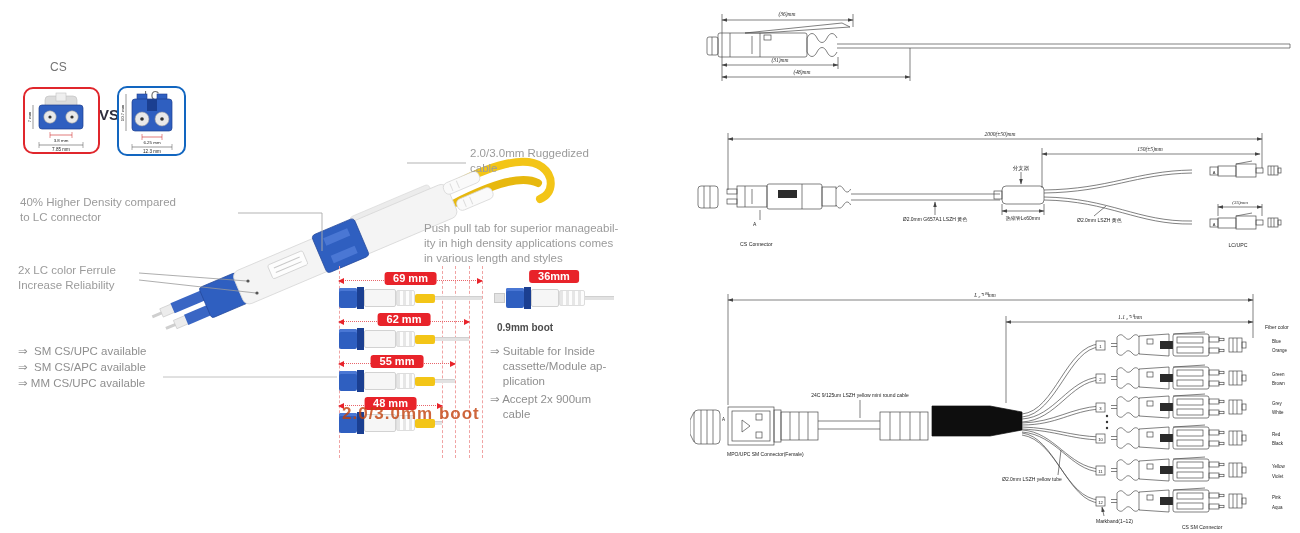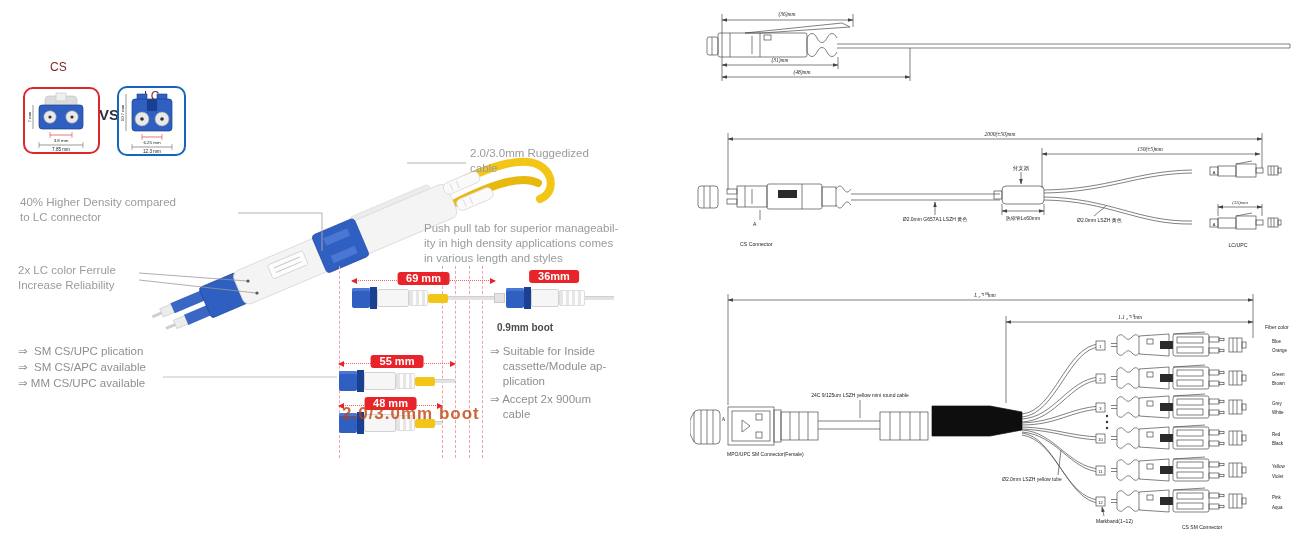--- a/index.html
+++ b/index.html
@@ -1,19 +1,19 @@
 <!DOCTYPE html>
 <html><head>
 <meta charset="utf-8">
 <style>
   html,body{margin:0;padding:0;background:#fff;}
   .canvas{position:relative;width:1300px;height:533px;background:#fff;overflow:hidden;
           font-family:"Liberation Sans",sans-serif;color:#9a9a9a;}
   .abs{position:absolute;}
-  .gray-lbl{font-size:12px;color:#7f1d1d;}
+  .gray-lbl{font-size:12px;color:#737373;}
   .ann{font-size:11.5px;line-height:15px;color:#9b9b9b;white-space:pre-line;}
   .bullet{font-size:11.5px;color:#8f8f8f;white-space:pre-wrap;line-height:15px;}
   .vs{font-size:15px;font-weight:bold;color:#2e2e3e;}
   
   .cmp-box{position:absolute;border-radius:10px;}
   .cs-box{border:2.5px solid #e0262c;}
   .lc-box{border:2.5px solid #1266c0;}
   
   .len-row{position:absolute;height:38px;}
   .dim-line{position:absolute;left:0;right:0;top:8px;border-top:1px dotted #e8656a;}
@@ -131,33 +131,45 @@
 
   <div class="abs ann" style="left:20px;top:195px;">40% Higher Density compared
 to LC connector</div>
   <div class="abs ann" style="left:470px;top:146px;">2.0/3.0mm Ruggedized
 cable</div>
   <div class="abs ann" style="left:424px;top:221px;">Push pull tab for superior manageabil-
 ity in high density applications comes
 in various length and styles</div>
   <div class="abs ann" style="left:18px;top:263px;">2x LC color Ferrule
 Increase Reliability</div>
-  <div class="abs bullet" style="left:18px;top:344px;">⇒  SM CS/UPC plication</div>
+  <div class="abs bullet" style="left:18px;top:344px;">⇒  SM CS/UPC available</div>
   <div class="abs bullet" style="left:18px;top:360px;">⇒  SM CS/APC available</div>
   <div class="abs bullet" style="left:18px;top:376px;">⇒ MM CS/UPC available</div>
 
   <div class="vdash" style="left:339px;top:266px;height:192px;"></div>
   <div class="vdash" style="left:482px;top:266px;height:192px;"></div>
   <div class="vdash" style="left:469px;top:266px;height:192px;"></div>
   <div class="vdash" style="left:455px;top:266px;height:192px;"></div>
   <div class="vdash" style="left:442px;top:266px;height:192px;"></div>
 
-  <div class="len-row" style="left:352px;top:272px;width:143px;">
+  <div class="len-row" style="left:339px;top:272px;width:143px;">
     <div class="dim-line"></div>
     <div class="pill">69 mm</div>
+    <div class="conn-photo">
+      <span class="p-front"></span>
+        <span class="p-band"></span>
+        <span class="p-body"></span>
+        <span class="p-spring"></span>
+        <span class="p-cable"></span>
+        <span class="p-tail"></span>
+    </div>
+  </div>
+  <div class="len-row" style="left:339px;top:313px;width:130px;">
+    <div class="dim-line"></div>
+    <div class="pill">62 mm</div>
     <div class="conn-photo">
       <span class="p-front"></span>
         <span class="p-band"></span>
         <span class="p-body"></span>
         <span class="p-spring"></span>
         <span class="p-cable"></span>
         <span class="p-tail"></span>
     </div>
   </div>
   <div class="len-row" style="left:339px;top:355px;width:116px;">

